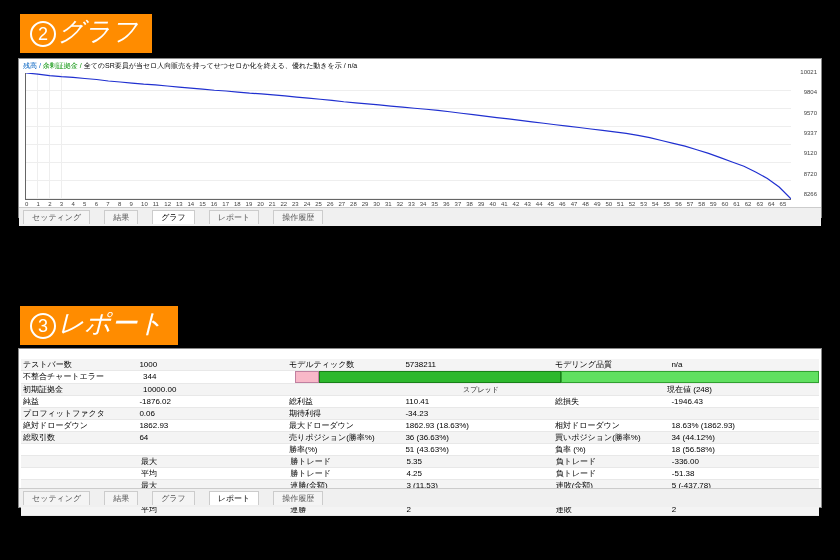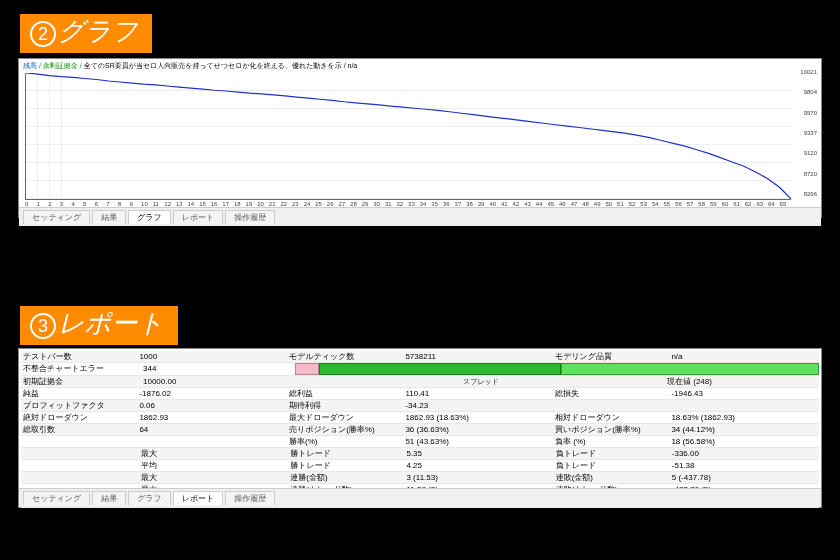--- a/index.html
+++ b/index.html
@@ -57,38 +57,38 @@
     background:
       repeating-linear-gradient(to right, transparent 0, transparent 11.5px, #eee 11.5px, #eee 12px),
       repeating-linear-gradient(to bottom, transparent 0, transparent 17px, #eee 17px, #eee 18px);
   }
   #graph-line { position: absolute; inset: 0; }
   #graph-x { display: flex; margin: 1px 30px 0 6px; font-size: 6px; color: #444; }
   #graph-x span { flex: 1; text-align: left; }
   #graph-y { position: absolute; right: 4px; top: 10px; bottom: 20px; display: flex; flex-direction: column; justify-content: space-between; font-size: 6px; color: #444; text-align: right; }
   .tabs {
     display: flex;
-    gap: 2px;
+    gap: 14px;
     padding: 2px 4px;
     background: #f0f0f0;
     border-top: 1px solid #ccc;
     font-size: 8px;
   }
   .tab {
     padding: 1px 8px;
     background: #f4f4f4;
     border: 1px solid #ccc;
     border-bottom: none;
     color: #555;
     cursor: pointer;
   }
   .tab.active { background: #fff; color: #000; }
   
   #report-panel { left: 18px; top: 348px; width: 804px; height: 160px; }
-  #report-body { padding: 2px; }
+  #report-body { padding: 2px; margin-top: 8px; }
   .rrow { display: flex; border-bottom: 1px solid #e8e8e8; line-height: 11px; min-height: 11px; }
   .rrow.alt { background: #f4f4f4; }
   .rlab { width: 120px; padding-left: 2px; white-space: nowrap; overflow: hidden; }
   .rval { width: 146px; text-align: left; padding-right: 6px; white-space: nowrap; overflow: hidden; }
   .rval.left { text-align: left; padding-left: 2px; }
   .spreadbar { flex: 1; display: flex; align-items: center; position: relative; }
   .sb-pink { background: #f8b8c8; height: 10px; width: 22px; border: 1px solid #c080a0; }
   .sb-green { background: #2db82d; height: 10px; width: 240px; border: 1px solid #188018; }
   .sb-dgreen { background: #60e060; height: 10px; flex: 1; border: 1px solid #30a030; }
   .sb-label { position: absolute; left: 50%; transform: translateX(-50%); font-size: 7px; color: #222; }

